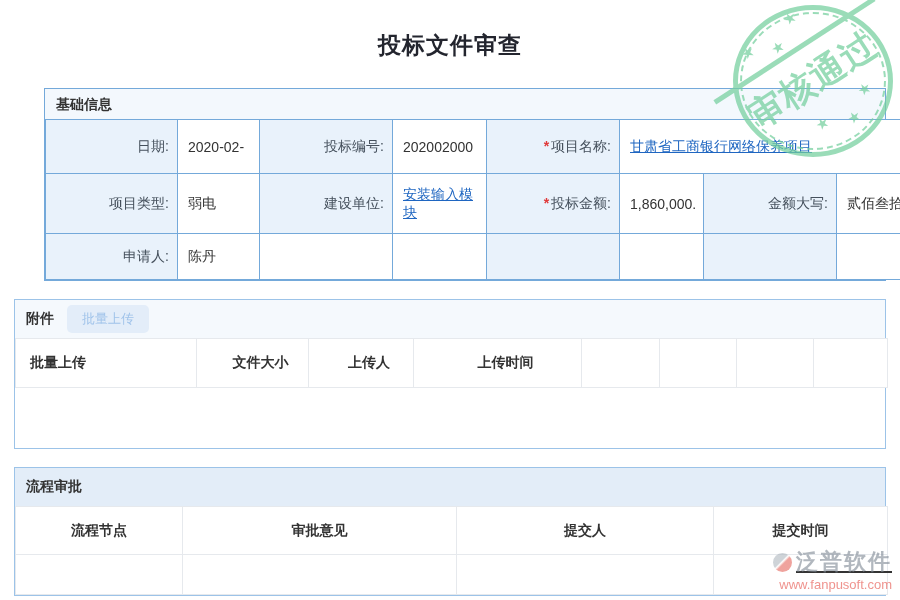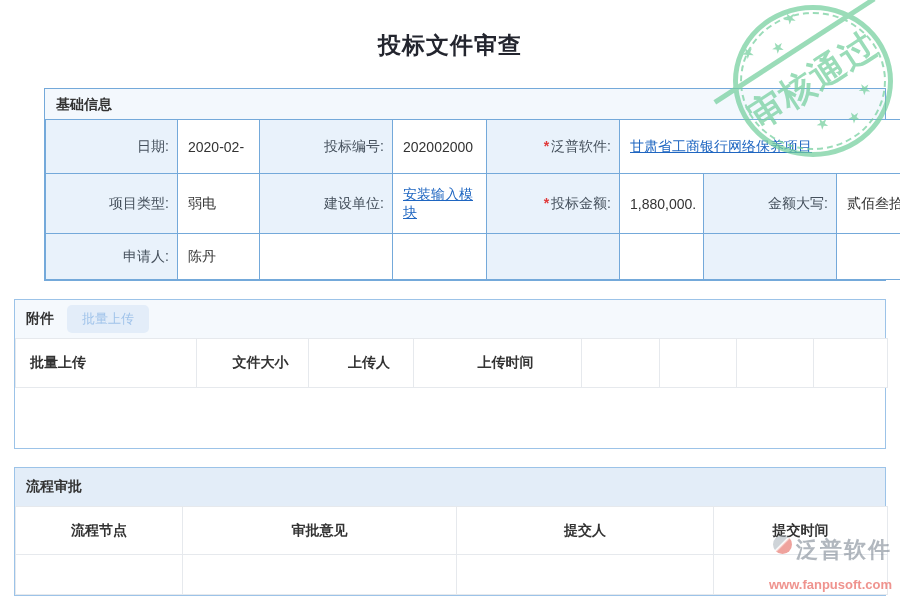--- a/index.html
+++ b/index.html
@@ -108,34 +108,34 @@
   .s3 { top: 2px;  left: 88px; font-size: 11px; }
   .s4 { top: 108px; left: 58px; }
   .s5 { top: 120px; left: 88px; font-size: 12px; }
   .s6 { top: 102px; left: 112px; font-size: 11px; }
 
   
   .watermark {
     position: absolute; right: 8px; bottom: 8px;
     z-index: 5; text-align: right; pointer-events: none;
   }
-  .wm-row { display: flex; align-items: flex-start; justify-content: flex-end; }
+  .wm-row { display: flex; align-items: center; justify-content: flex-end; text-decoration: underline; }
   .wm-icon {
     width: 19px; height: 19px; border-radius: 50%;
     background: linear-gradient(135deg, #a7b0b8 42%, #ffffff 48%, #e2574d 56%);
     opacity: 0.55; margin-right: 4px;
   }
   .wm-brand {
     font-size: 22px; font-weight: bold;
     color: rgba(125,135,147,0.6); letter-spacing: 2px;
   }
   .wm-url {
-    font-size: 13px; font-weight: bold;
+    font-size: 13px; font-weight: normal;
     color: rgba(236,128,122,0.85);
-    margin-top: 12px;
+    margin-top: 0px;
   }
 </style>
 </head>
 <body>
 
 <div class="page-title">投标文件审查</div>
 
 <div class="stamp">
   <div class="ring-outer"></div>
   <div class="ring-inner"></div>
@@ -163,30 +163,30 @@
         <col style="width:84px">
         <col style="width:133px">
         <col style="width:81px">
     </colgroup>
     <tbody>
         <tr class="r1">
       <td class="lbl">日期:</td>
       <td class="val">2020-02-</td>
       <td class="lbl">投标编号:</td>
       <td class="val">202002000</td>
-      <td class="lbl"><span class="req">*</span><span>泛普软件:</span></td>
+      <td class="lbl"><span class="req">*</span><span>项目名称:</span></td>
       <td class="val" colspan="3"><a class="lnk">甘肃省工商银行网络保养项目</a></td>
     </tr>
     <tr class="r2">
       <td class="lbl">项目类型:</td>
       <td class="val">弱电</td>
       <td class="lbl">建设单位:</td>
       <td class="val"><a class="lnk">安装输入模块</a></td>
       <td class="lbl"><span class="req">*</span><span>投标金额:</span></td>
-      <td class="val">1,880,000.</td>
+      <td class="val">1,860,000.</td>
       <td class="lbl">金额大写:</td>
       <td class="val">贰佰叁拾</td>
     </tr>
     <tr class="r3">
       <td class="lbl">申请人:</td>
       <td class="val">陈丹</td>
       <td class="blank"></td>
       <td class="blank"></td>
       <td class="lbl"></td>
       <td class="blank"></td>

